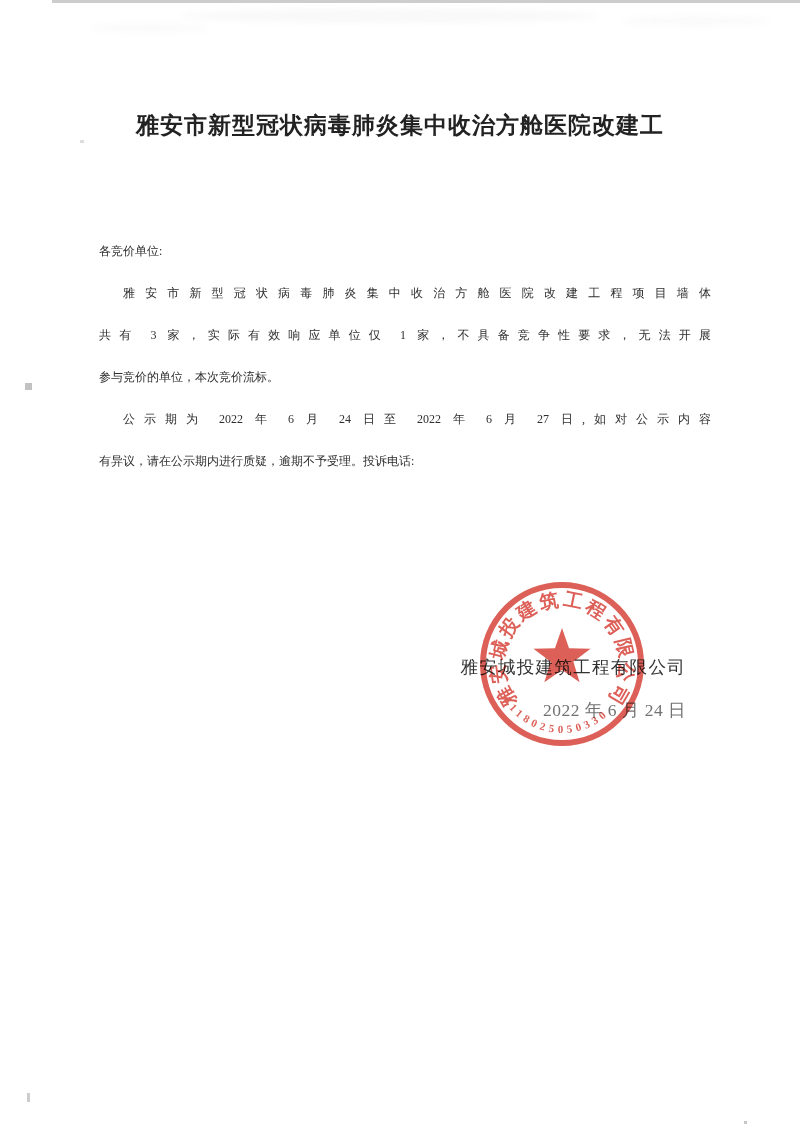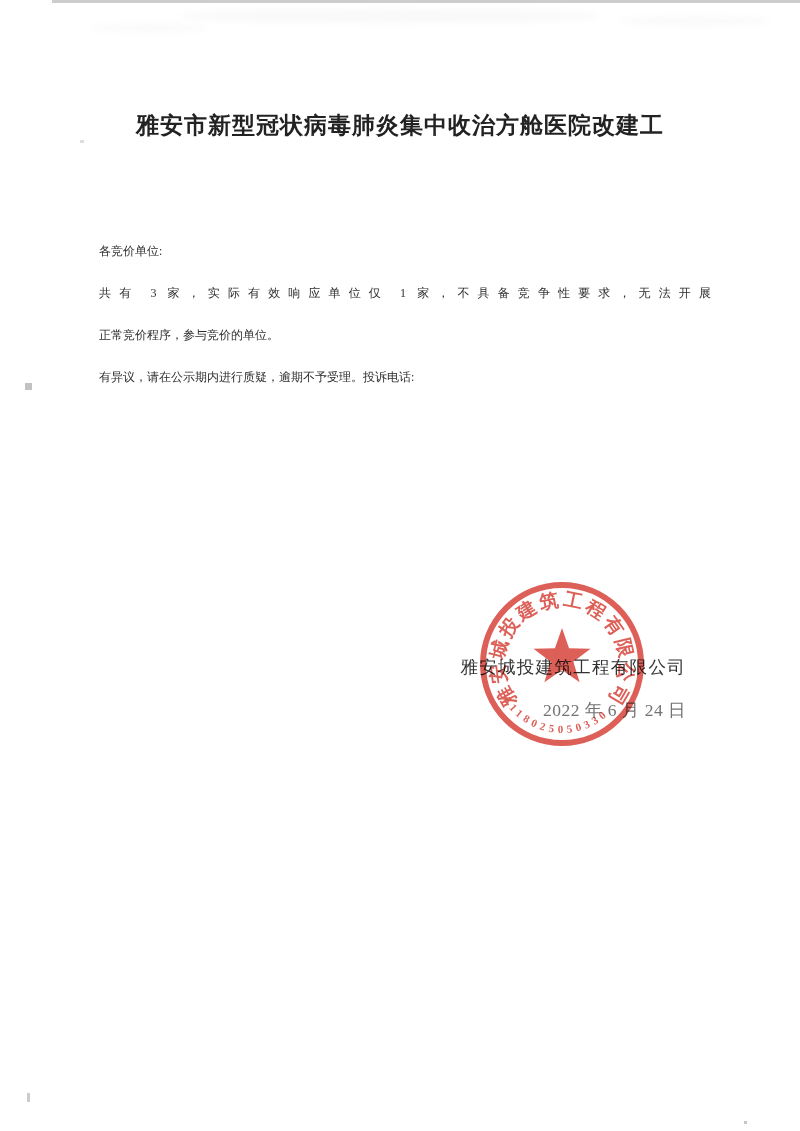--- a/index.html
+++ b/index.html
@@ -66,22 +66,24 @@
   <div class="speck sp2"></div>
   <div class="speck sp3"></div>
   <div class="speck sp4"></div>
 
   <div class="title">
     <div>雅安市新型冠状病毒肺炎集中收治方舱医院改建工</div>
   </div>
 
   <div class="body-block">
     <div class="line">各竞价单位:</div>
+    <div class="line j indent">雅安市新型冠状病毒肺炎集中收治方舱医院改建工程项目墙体</div>
     <div class="line j">共有 3 家，实际有效响应单位仅 1 家，不具备竞争性要求，无法开展</div>
-    <div class="line">正常竞价程序，参与竞价的单位。</div>
+    <div class="line">参与竞价的单位，本次竞价流标。</div>
+    <div class="line j indent">公示期为 2022 年 6 月 24 日至 2022 年 6 月 27 日,如对公示内容</div>
     <div class="line">有异议，请在公示期内进行质疑，逾期不予受理。投诉电话:</div>
   </div>
 
   <div class="sig-company">雅安城投建筑工程有限公司</div>
   <div class="sig-date">2022 年 6 月 24 日</div>
 
   <div class="seal">
     <svg width="180" height="180" viewBox="0 0 180 180">
       <defs>
         <path id="ringPath" d="M 45.6 127.3 A 58 58 0 1 1 134.4 127.3" fill="none"></path>

